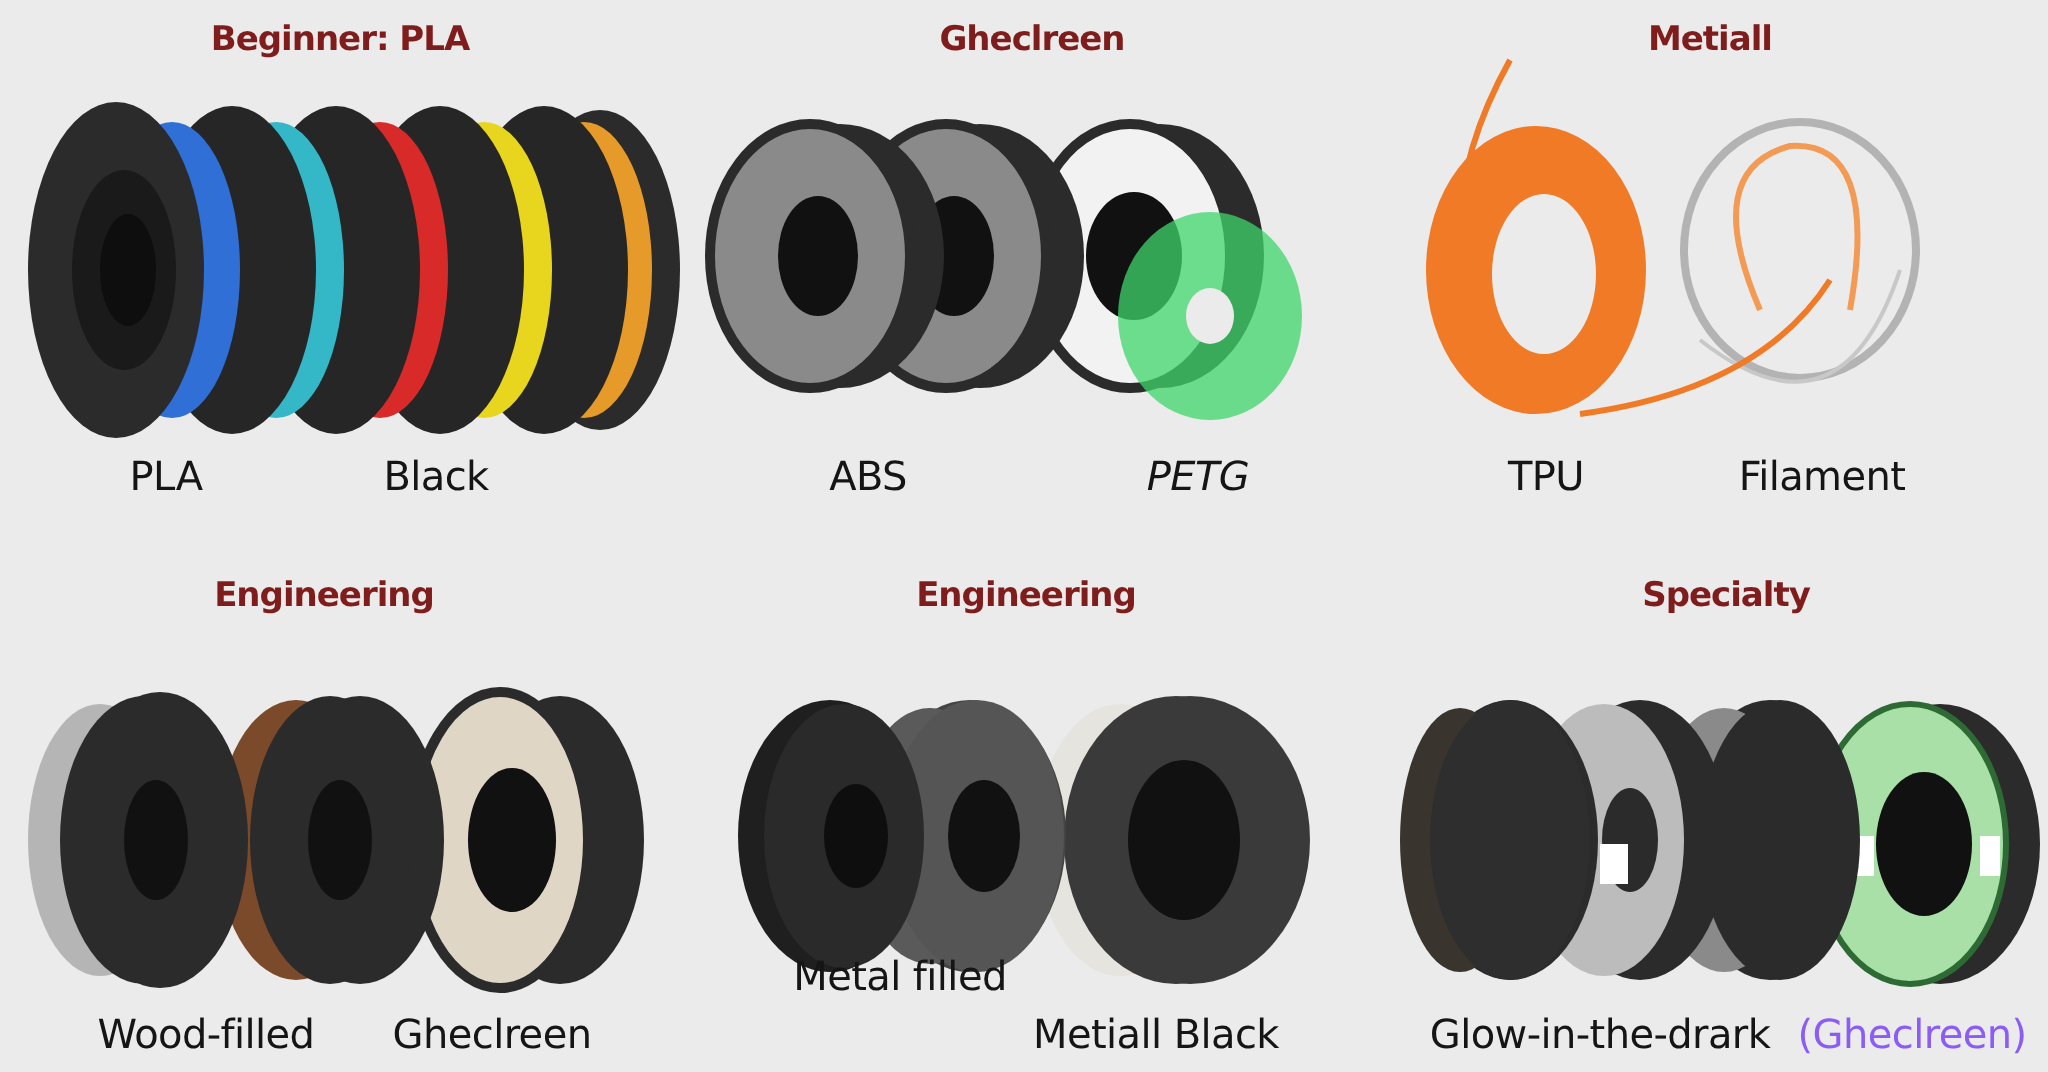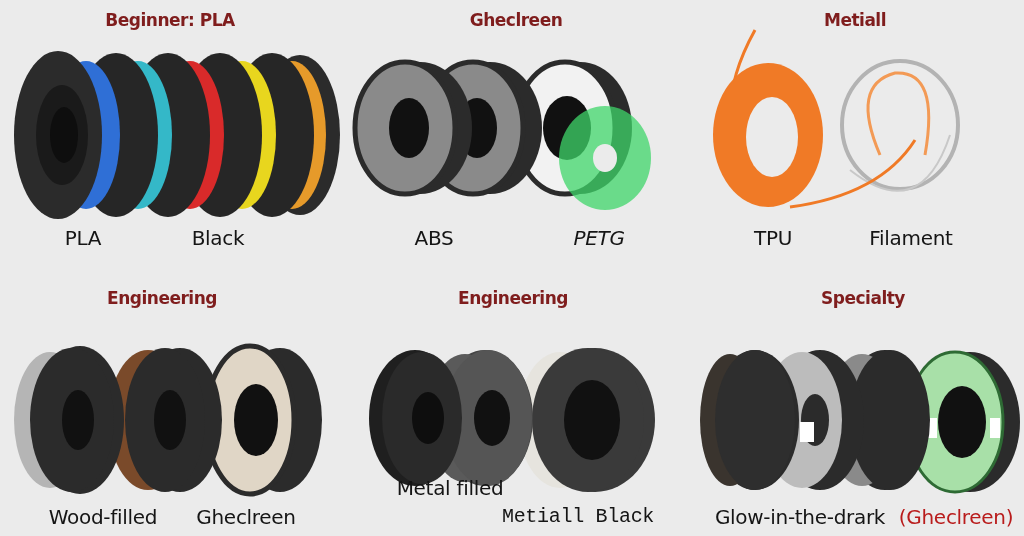--- a/index.html
+++ b/index.html
@@ -1,20 +1,20 @@
 <!DOCTYPE html>
 <html><head>
 <meta charset="utf-8">
 <style>
   html,body{margin:0;padding:0;}
   body{width:1024px;height:536px;background:#ebebeb;font-family:"DejaVu Sans","Liberation Sans",sans-serif;overflow:hidden;position:relative;color:#111;}
   .panel{position:absolute;}
   .title{position:absolute;font-size:17px;font-weight:bold;color:#7f1d1d;white-space:nowrap;transform:translateX(-50%);letter-spacing:-0.5px;}
   .label{position:absolute;font-size:20px;color:#151515;white-space:nowrap;transform:translateX(-50%);letter-spacing:-0.3px;}
-  .label-green{color:#b91c1c;}
+  .label-green{color:#8b5cf6;}
   svg{position:absolute;overflow:visible;}
 </style>
 </head>
 <body>
 
 <div class="panel">
   <div class="title" style="left:170px;top:10px;">Beginner: PLA</div>
   <svg width="340" height="200" style="left:0;top:55px;">
 
     <g>
@@ -131,21 +131,21 @@
       <ellipse cx="128" cy="78" rx="44" ry="68" fill="#555"></ellipse>
       <ellipse cx="132" cy="78" rx="18" ry="28" fill="#111"></ellipse>
     </g>
     <g>
       <ellipse cx="55" cy="78" rx="46" ry="68" fill="#1f1f1f"></ellipse>
       <ellipse cx="62" cy="78" rx="40" ry="66" fill="#2a2a2a"></ellipse>
       <ellipse cx="68" cy="78" rx="16" ry="26" fill="#0e0e0e"></ellipse>
     </g>
   </svg>
   <div class="label" style="left:450px;top:476px;">Metal filled</div>
-  <div class="label" style="left:578px;top:505px;font-family:Liberation Mono, monospace;">Metiall Black</div>
+  <div class="label" style="left:578px;top:505px;">Metiall Black</div>
 </div>
 
 <div class="panel">
   <div class="title" style="left:851px;top:288px;margin-left:12px;">Specialty</div>
   <svg width="330" height="170" style="left:700px;top:340px;">
     <g>
       <ellipse cx="270" cy="82" rx="50" ry="70" fill="#2b2b2b"></ellipse>
       <ellipse cx="255" cy="82" rx="48" ry="70" fill="#a8e0a8" stroke="#2e6b34" stroke-width="3"></ellipse>
       <ellipse cx="262" cy="82" rx="24" ry="36" fill="#111"></ellipse>
       <rect x="225" y="78" width="12" height="20" fill="#fff"></rect>

